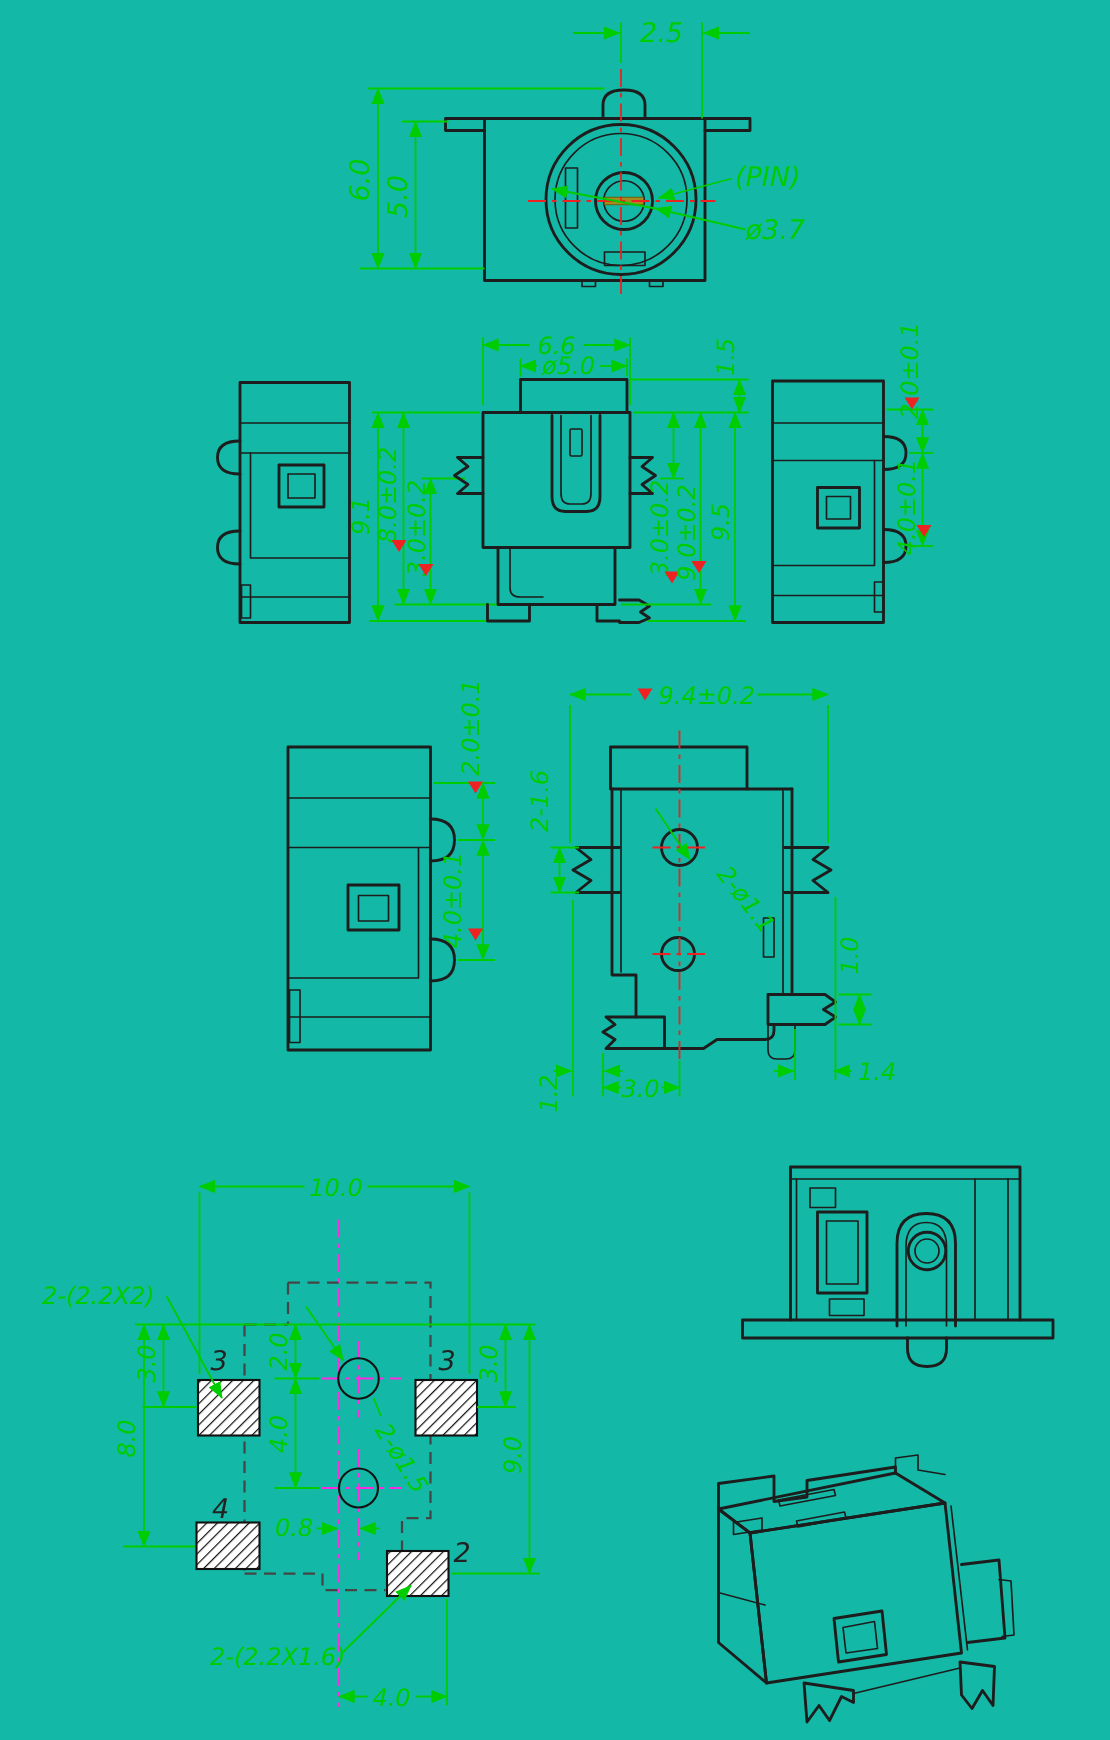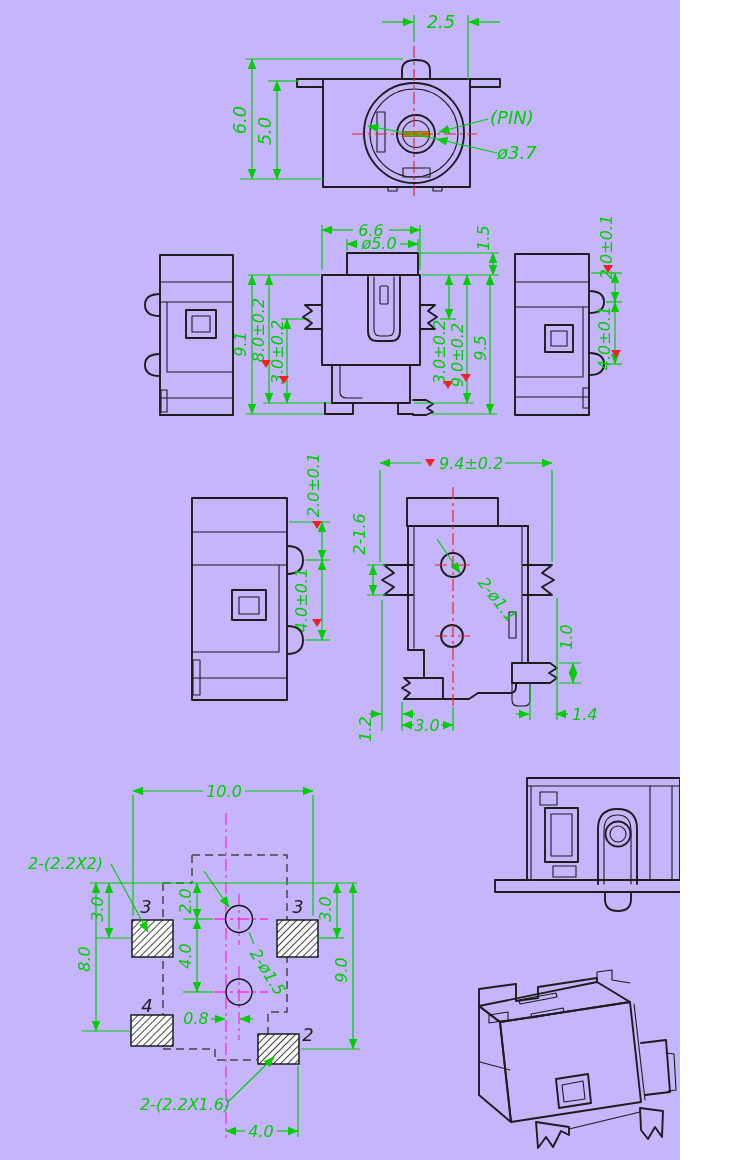--- a/index.html
+++ b/index.html
@@ -1,16 +1,16 @@
 <!DOCTYPE html>
 <html style="--dim: #00cd00; --red: #ee2222; --magenta: #ff2be2; --outline: #1d1d1d; --dash: #454545; --gold: #a78a1e;"><head>
 <meta charset="utf-8">
 <style>
   html,body{margin:0;padding:0;background:#ffffff;}
-  .stage{width:680px;height:1160px;position:relative;background:#c4b5fd;overflow:hidden;}
+  .stage{width:740px;height:1160px;position:relative;background:#14b8a6;overflow:hidden;}
   svg text{font-family:"DejaVu Sans",sans-serif;font-style:italic;}
   .o{stroke:var(--outline);stroke-width:1.9;fill:none;stroke-linejoin:round;stroke-linecap:round;}
   .o2{stroke:var(--outline);stroke-width:1.1;fill:none;stroke-linejoin:round;stroke-linecap:round;}
   .d{stroke:var(--dim);stroke-width:1.2;fill:none;}
   .da{stroke:var(--dim);stroke-width:1.2;fill:none;marker-start:url(#ar);marker-end:url(#ar);}
   .dse{stroke:var(--dim);stroke-width:1.2;fill:none;marker-start:url(#ar);}
   .dme{stroke:var(--dim);stroke-width:1.2;fill:none;marker-end:url(#ar);}
   .dt{fill:var(--dim);font-size:16px;}
   .dt2{fill:var(--dim);font-size:18px;}
   .pt{fill:#222;font-size:18px;}

